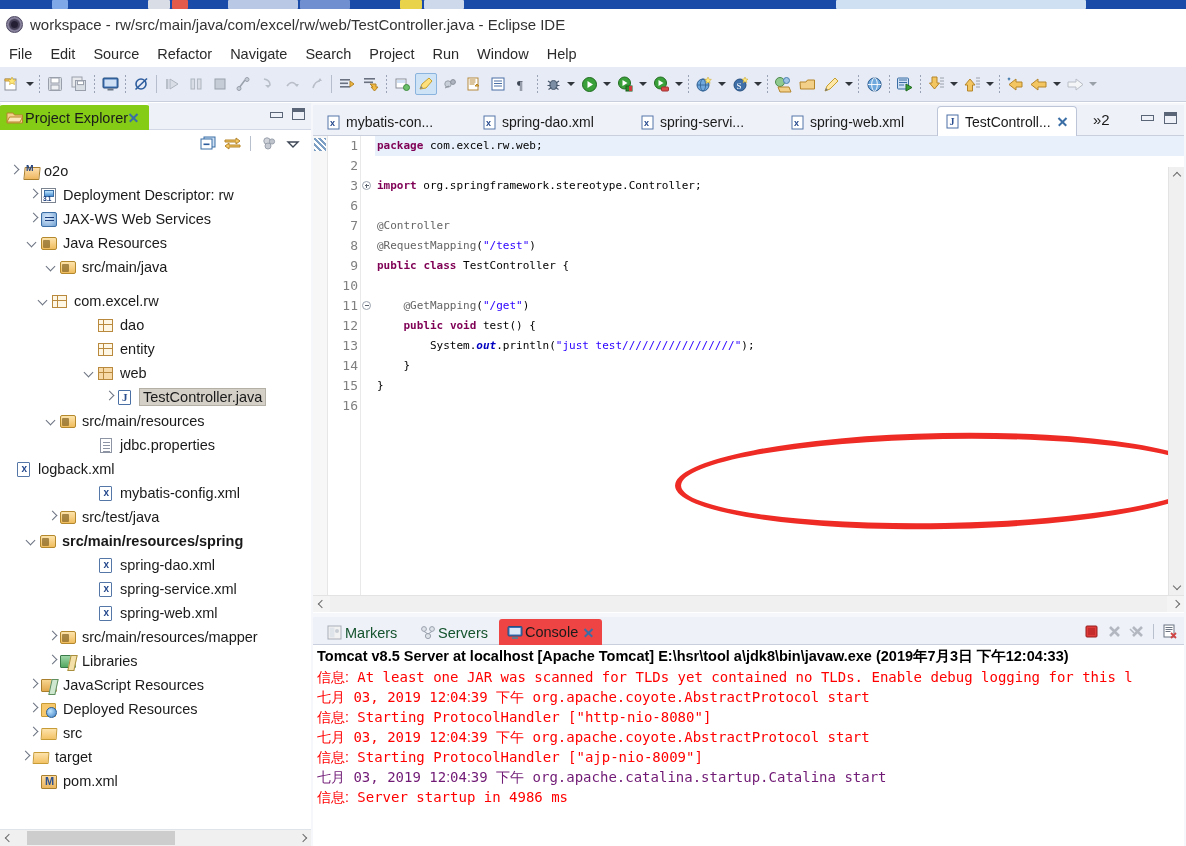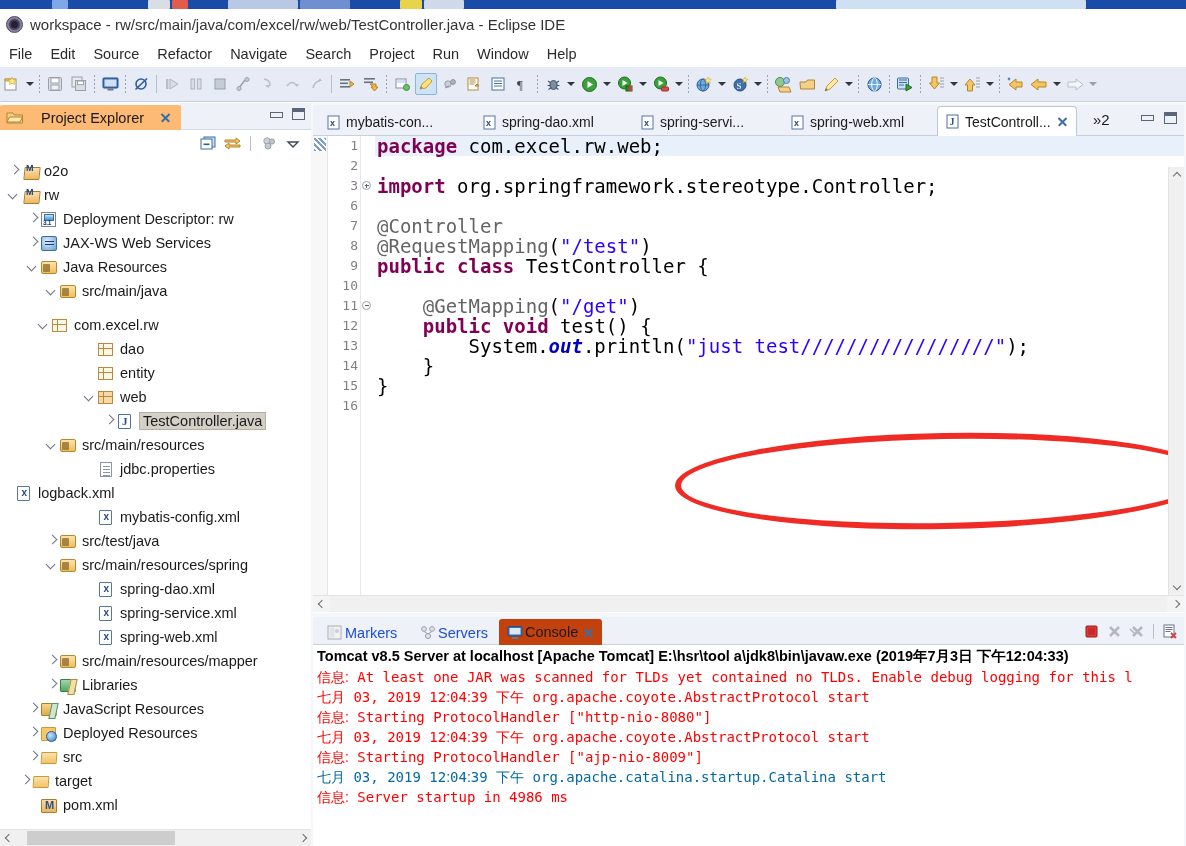--- a/index.html
+++ b/index.html
@@ -101,23 +101,23 @@
   }
 
   
   .view-tabstrip {
     position: relative; height: 27px; background: #eef1f8;
     border-bottom: 1px solid #d2d8e6;
   }
   .view-tab {
     position: absolute; left: 0; top: 0; height: 27px;
     padding: 0 10px 0 6px;
-    background: #fdba74;
+    background: #84cc16;
     border-top: 2px solid #ffffff;
-    display: flex; align-items: center; gap: 16px;
+    display: flex; align-items: center; gap: 0;
     border-top-left-radius: 3px; border-top-right-radius: 3px;
   }
   .view-tab-label { font-size: 14.5px; color: #1a1a1a; white-space: nowrap; }
   .close-x {
     width: 11px; height: 11px; position: relative; flex: none;
   }
   .close-x::before, .close-x::after {
     content: ""; position: absolute; left: 0px; top: 5px; width: 11px; height: 1.6px;
     background: #3a6ea5;
   }
@@ -345,21 +345,21 @@
     border: 1px solid #9aa2ad; background: #ffffff;
   }
   .fold-plus::before, .fold-minus::before {
     content:""; position:absolute; left:1.5px; top:3px; width:4px; height:1.2px; background:#5a6270;
   }
   .fold-plus::after {
     content:""; position:absolute; left:3px; top:1.5px; width:1.2px; height:4px; background:#5a6270;
   }
   .code-lines {
     position: absolute; left: 62px; top: 0; right: 0; height: 100%;
-    font-family: "DejaVu Sans Mono", monospace; font-size: 19px;
+    font-family: "DejaVu Sans Mono", monospace; font-size: 11px;
     line-height: 20px; color: #000000;
     white-space: pre;
   }
   .cline { height: 20px; padding-left: 2px; }
   .cline.hl { background: #e8f1fb; }
   .kw { color: #7f0055; font-weight: bold; }
   .str { color: #2a00ff; }
   .ann { color: #646464; }
   .fld { color: #0000c0; font-style: italic; font-weight: bold; }
 
@@ -392,24 +392,24 @@
   .console-area {
     position: absolute; left: 2px; top: 514px; width: 871px; height: 332px;
     background: #ffffff;
   }
   .console-tabstrip {
     position: relative; height: 28px; background: #eef1f8;
     border-bottom: 1px solid #c9cfdd;
   }
   .ctab {
     position: absolute; top: 3px; height: 25px; display: flex; align-items: center; gap: 5px;
-    padding: 0 8px; font-size: 14.5px; white-space: nowrap; color: #1d4ed8;
+    padding: 0 8px; font-size: 14.5px; white-space: nowrap; color: #14532d;
   }
   .ctab.active {
-    background: #c2410c; color: #1a1a1a; top: 2px; height: 26px;
+    background: #ef4444; color: #1a1a1a; top: 2px; height: 26px;
     border-top-left-radius: 3px; border-top-right-radius: 3px;
   }
   .ctoolbar { position: absolute; right: 4px; top: 4px; display: flex; align-items: center; gap: 3px; }
   .ct-btn { width: 20px; height: 20px; display:flex; align-items:center; justify-content:center; flex:none; }
   .ct-sep { width:1px; height:15px; background:#b9c0cd; margin: 0 3px; }
 
   .console-body {
     position: relative; height: 287px; background: #ffffff; overflow: hidden;
   }
   .cons-head {
@@ -786,27 +786,20 @@
     </div>
 
     <div class="tree" id="tree">
         <div class="trow" style="padding-left: 6px;">
           <span class="twist right"></span>
           <span class="ticon">
             <span class="ic-maven-warn" style="position: absolute; left: 0px; top: 0px;"></span>
           </span>
           <span class="tlabel">o2o</span>
         </div>
-        <div class="trow" style="padding-left: 6px;">
-          <span class="twist down"></span>
-          <span class="ticon">
-            <span class="ic-maven-warn" style="position: absolute; left: 0px; top: 0px;"></span>
-          </span>
-          <span class="tlabel">rw</span>
-        </div>
         <div class="trow" style="padding-left: 25px;">
           <span class="twist right"></span>
           <span class="ticon">
             <span class="ic-dd" style="position: absolute; left: 0px; top: 0px;"></span>
           </span>
           <span class="tlabel">Deployment Descriptor: rw</span>
         </div>
         <div class="trow" style="padding-left: 25px;">
           <span class="twist right"></span>
           <span class="ticon">
@@ -891,21 +884,21 @@
           </span>
           <span class="tlabel">mybatis-config.xml</span>
         </div>
         <div class="trow" style="padding-left: 44px;">
           <span class="twist right"></span>
           <span class="ticon">
             <span class="ic-pkgroot" style="position: absolute; left: 0px; top: 0px;"></span>
           </span>
           <span class="tlabel">src/test/java</span>
         </div>
-        <div class="trow" style="padding-left: 44px;">
+        <div class="trow" style="padding-left: 24px; font-weight: bold;">
           <span class="twist down"></span>
           <span class="ticon">
             <span class="ic-pkgroot" style="position: absolute; left: 0px; top: 0px;"></span>
           </span>
           <span class="tlabel">src/main/resources/spring</span>
         </div>
         <div class="trow" style="padding-left: 82px;">
           <span class="twist "></span>
           <span class="ticon">
             <span class="ic-xml" style="position: absolute; left: 0px; top: 0px;"></span>
@@ -1168,20 +1161,20 @@
       </div>
 
       <div class="console-body">
         <div class="cons-head">Tomcat v8.5 Server at localhost [Apache Tomcat] E:\hsr\tool a\jdk8\bin\javaw.exe (2019年7月3日 下午12:04:33)</div>
         <div id="conslines">
             <div class="cons-line" style="color: rgb(255, 0, 0);"><span class="cjk">信息:</span> At least one JAR was scanned for TLDs yet contained no TLDs. Enable debug logging for this l</div>
             <div class="cons-line" style="color: rgb(255, 0, 0);"><span class="cjk">七月</span> 03, 2019 12<span class="cjk">:</span>04<span class="cjk">:</span>39 <span class="cjk">下午</span> org.apache.coyote.AbstractProtocol start</div>
             <div class="cons-line" style="color: rgb(255, 0, 0);"><span class="cjk">信息:</span> Starting ProtocolHandler ["http-nio-8080"]</div>
             <div class="cons-line" style="color: rgb(255, 0, 0);"><span class="cjk">七月</span> 03, 2019 12<span class="cjk">:</span>04<span class="cjk">:</span>39 <span class="cjk">下午</span> org.apache.coyote.AbstractProtocol start</div>
             <div class="cons-line" style="color: rgb(255, 0, 0);"><span class="cjk">信息:</span> Starting ProtocolHandler ["ajp-nio-8009"]</div>
-            <div class="cons-line" style="color: #0369a1;"><span class="cjk">七月</span> 03, 2019 12<span class="cjk">:</span>04<span class="cjk">:</span>39 <span class="cjk">下午</span> org.apache.catalina.startup.Catalina start</div>
+            <div class="cons-line" style="color: #701a75;"><span class="cjk">七月</span> 03, 2019 12<span class="cjk">:</span>04<span class="cjk">:</span>39 <span class="cjk">下午</span> org.apache.catalina.startup.Catalina start</div>
             <div class="cons-line" style="color: rgb(255, 0, 0);"><span class="cjk">信息:</span> Server startup in 4986 ms</div>
           </div>
 
       </div>
     </div>
   </div>
 </div>
 
 </body></html>

